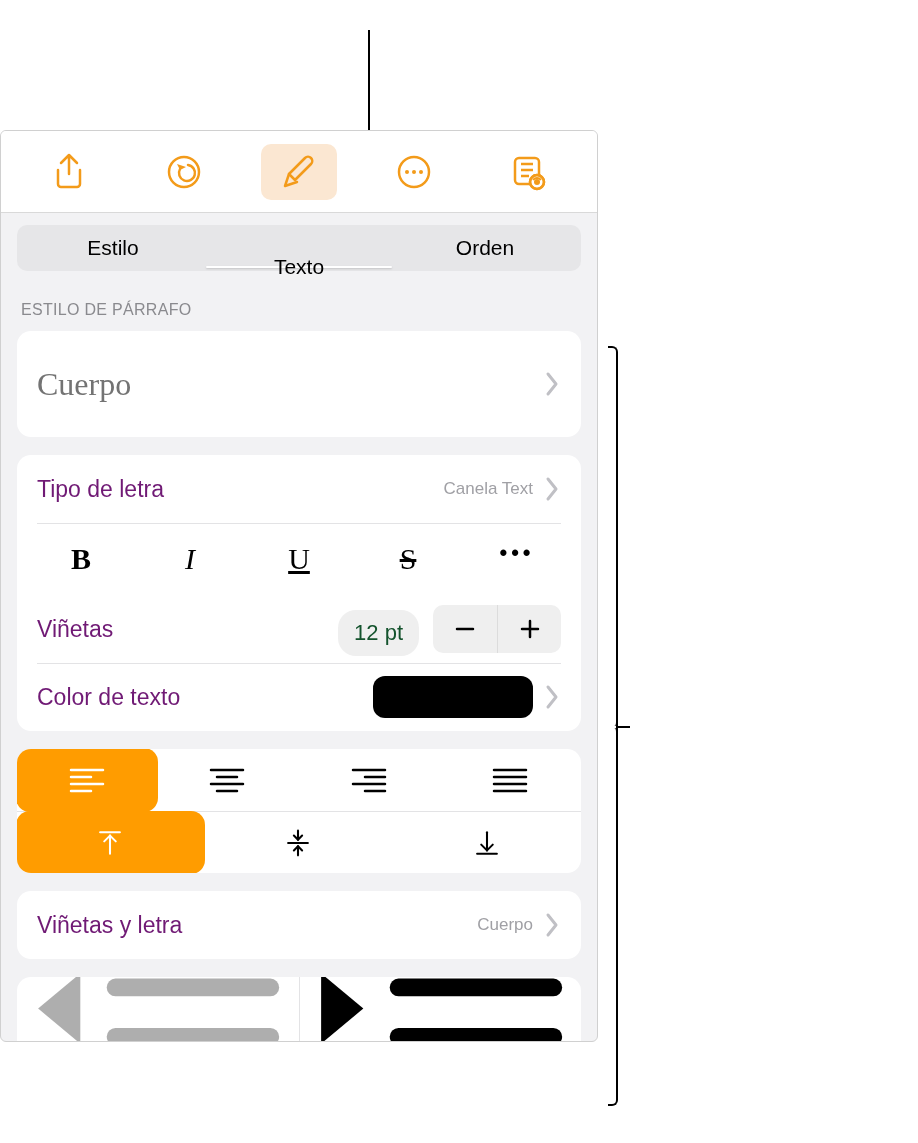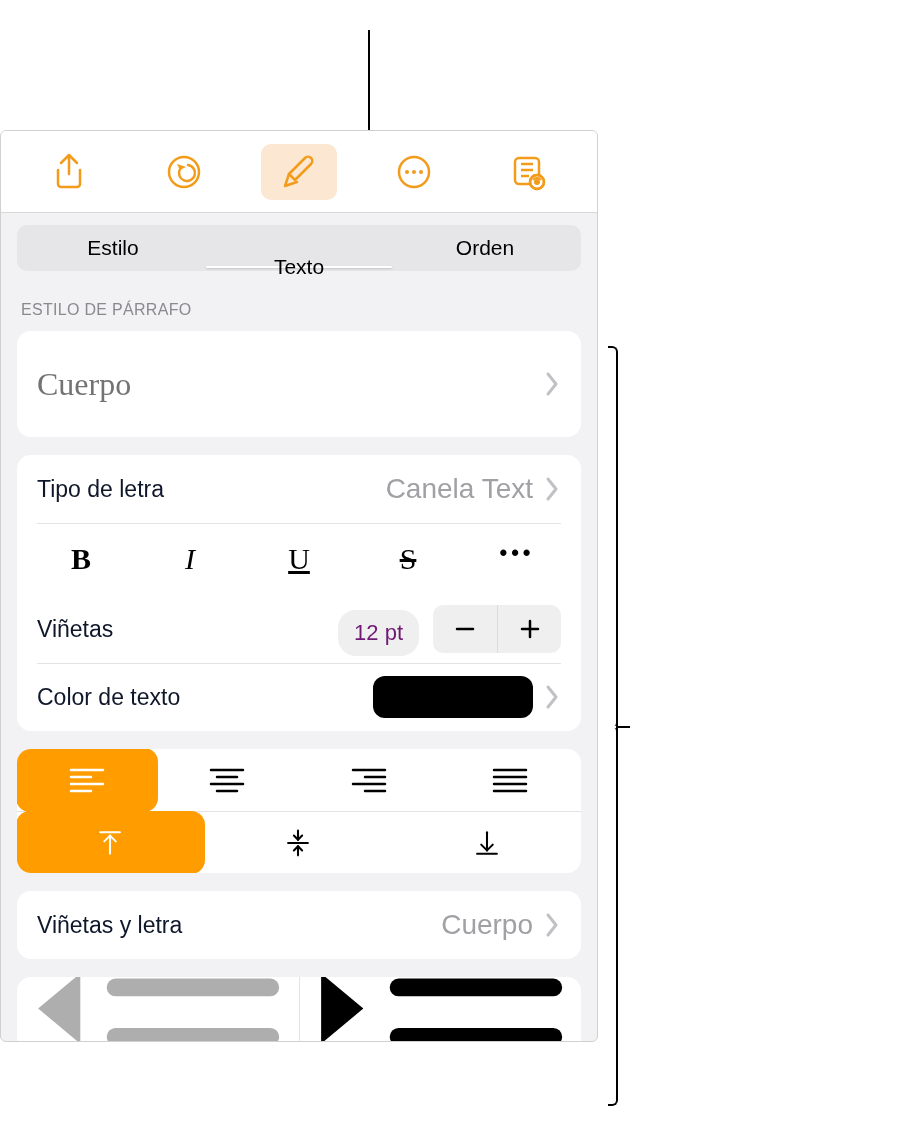--- a/index.html
+++ b/index.html
@@ -89,25 +89,25 @@
   }
   .row + .row::before {
     content: "";
     position: absolute;
     left: 20px; right: 20px; top: 0;
     height: 1px;
     background: #e3e3e5;
   }
   .row-label {
     font-size: 23px;
-    color: #0f172a;
+    color: #701a75;
     flex: 1;
   }
   .row-value {
-    font-size: 28px;
+    font-size: 17px;
     color: #a0a0a5;
     margin-right: 10px;
   }
   .chevron {
     color: #c0c0c5;
     width: 18px;
     height: 28px;
   }
   .style-name {
     font-family: Georgia, 'Times New Roman', serif;
@@ -144,21 +144,21 @@
   .fs-bold { font-weight: 800; font-family: Georgia, serif; }
   .fs-italic { font-style: italic; font-family: Georgia, serif; font-size: 30px; }
   .fs-under { text-decoration: underline; font-family: Georgia, serif; }
   .fs-strike { text-decoration: line-through; font-family: Georgia, serif; }
   .fs-more { letter-spacing: 4px; font-weight: 800; color:#000; font-size:22px; position:relative; top:-6px;}
   .size-val {
     background: #efefef;
     border-radius: 18px;
     padding: 10px 16px;
     font-size: 22px;
-    color: #701a75;
+    color: #14532d;
     margin-right: 14px;
     margin-top: 8px;
   }
   .stepper {
     display: flex;
     background: #efefef;
     border-radius: 10px;
     overflow: hidden;
   }
   .step-btn {

